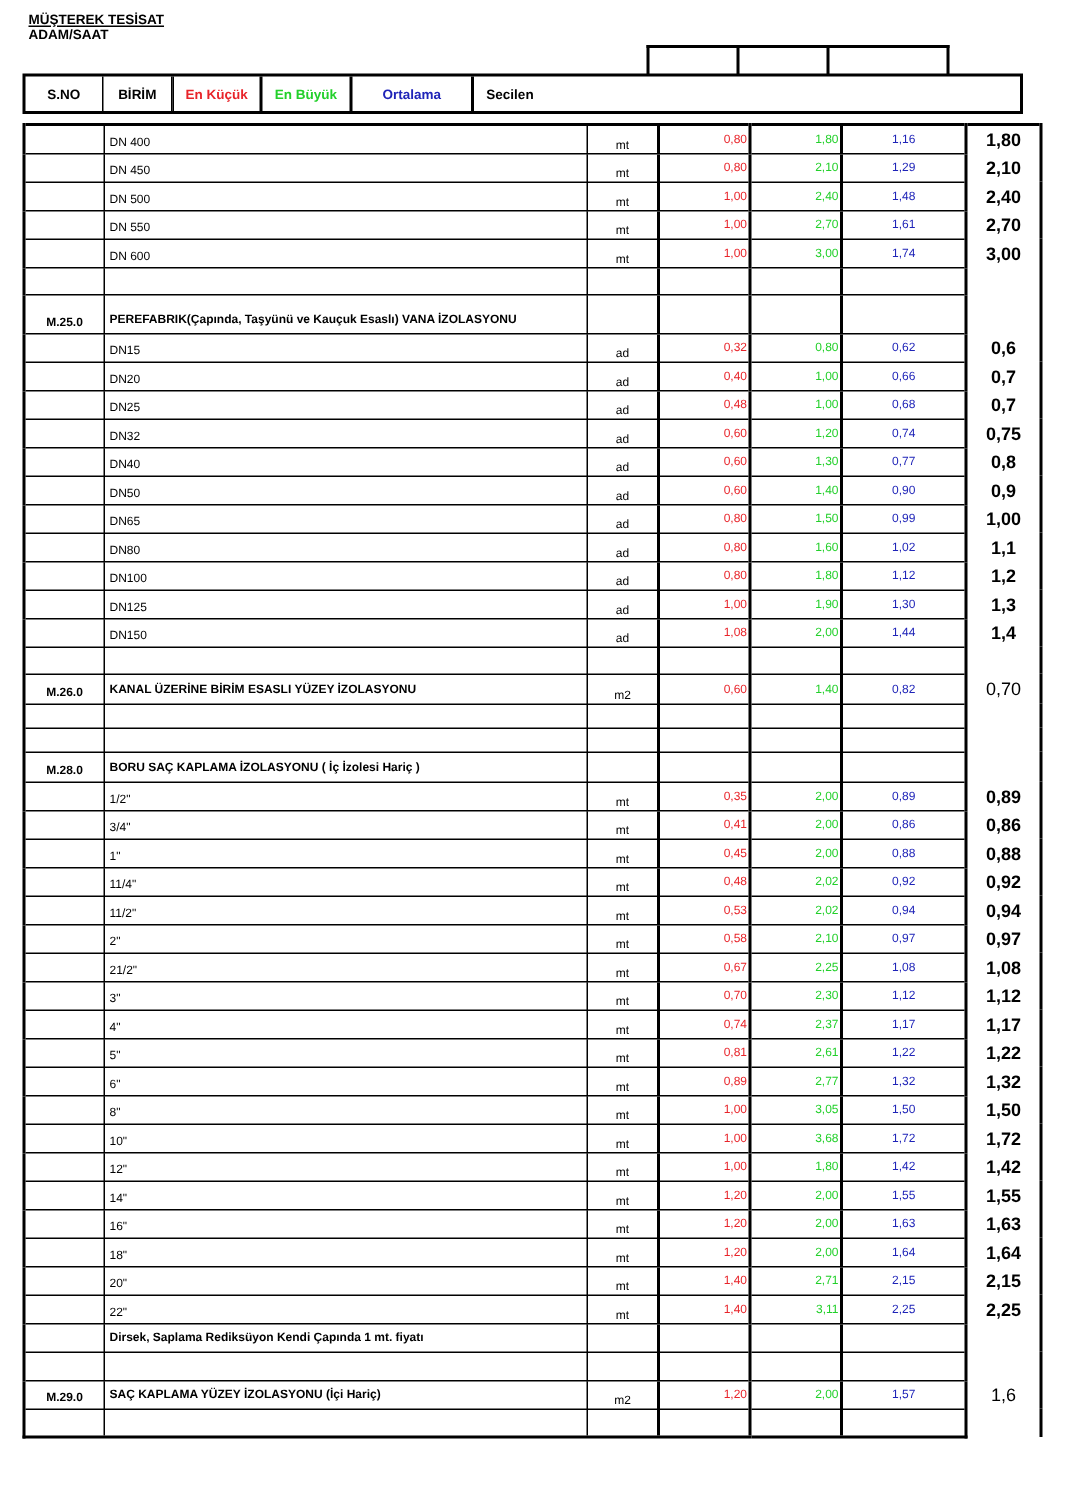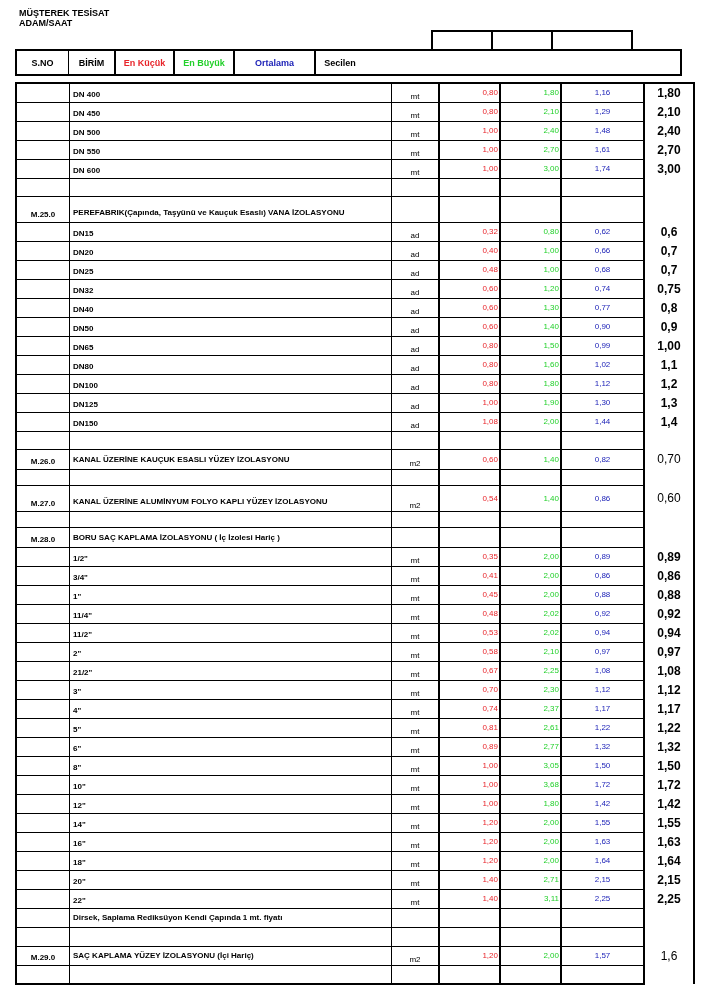--- a/index.html
+++ b/index.html
@@ -1,19 +1,19 @@
 <!DOCTYPE html>
 <html><head>
 <meta charset="utf-8">
 <style>
   html, body { margin: 0; padding: 0; background: #ffffff; }
   body { width: 718px; height: 997px; position: relative; overflow: hidden;
          font-family: "Liberation Sans", sans-serif; color: #000; }
   .title { position: absolute; left: 19px; font-size: 9px; font-weight: bold; line-height: 10px; }
-  .t1 { top: 8px; } .t2 { top: 18px; }
+  .t1 { top: 8px; text-decoration: underline; } .t2 { top: 18px; }
 
   
   .topbox { position: absolute; top: 30px; height: 20px; border: 2px solid #000; border-bottom: none; box-sizing: border-box; }
   .topbox.b1 { left: 431px; width: 61px; border-right: none; }
   .topbox.b2 { left: 491px; width: 61px; border-right: none; }
   .topbox.b3 { left: 551px; width: 82px; }
 
   
   .hdr { position: absolute; top: 49px; left: 15px; width: 667px; height: 27px;
          border: 2px solid #000; box-sizing: border-box; display: flex; }
@@ -36,21 +36,21 @@
   .hdr .c.w-birim { border-right: 1px solid #000; }
   .hdr .c.w-max { border-right: 2px solid #000; }
   .hdr .c.w-avg { border-right: 2px solid #000; }
 
   
   .tbl { position: absolute; top: 82px; left: 15px; border-collapse: collapse; table-layout: fixed;
          border-top: 2px solid #000; }
   .tbl td { padding: 0; font-size: 8px; vertical-align: bottom; overflow: hidden; white-space: nowrap;
             border-left: 1px solid #000; border-right: 1px solid #000; border-bottom: 1px solid #000; }
   .tbl td.sno { width: 52px; border-left: 2px solid #000; text-align: center; font-weight: bold; padding-bottom: 3px; }
-  .tbl td.desc { width: 318px; padding-left: 3px; padding-bottom: 3px; font-weight: bold; }
+  .tbl td.desc { width: 318px; padding-left: 3px; padding-bottom: 3px; }
   .tbl td.desc.bold { font-weight: bold; white-space: normal; line-height: 12px; }
   .tbl td.birim { width: 46px; text-align: center; padding-bottom: 1px; }
   .tbl td.min { width: 58px; text-align: right; color: #e8242a; border-left: 2px solid #000; padding-right: 1px; vertical-align: middle; }
   .tbl td.max { width: 58px; text-align: right; color: #22d02a; border-left: 2px solid #000; padding-right: 1px; vertical-align: middle; }
   .tbl td.avg { width: 81px; text-align: center; color: #1f24b8; border-left: 2px solid #000; border-right: 2px solid #000; vertical-align: middle; }
   .tbl td.sec { width: 48px; text-align: center; font-size: 12px; font-weight: bold; border-bottom: none;
                 border-right: 2px solid #000; vertical-align: middle; }
   .tbl td.sec.reg { font-weight: normal; }
   .tbl tr.last td { border-bottom: 2px solid #000; }
   .tbl tr.last td.sec { border-bottom: none; }
@@ -242,45 +242,36 @@
         <td class="sno"></td>
         <td class="desc"></td>
         <td class="birim"></td>
         <td class="min"></td>
         <td class="max"></td>
         <td class="avg"></td>
         <td class="sec"></td>
       </tr>
       <tr style="height: 20px;">
         <td class="sno">M.26.0</td>
-        <td class="desc bold">KANAL ÜZERİNE KAUÇUK  ESASLI YÜZEY İZOLASYONU</td>
+        <td class="desc bold">KANAL ÜZERİNE BİRİM  ESASLI YÜZEY İZOLASYONU</td>
         <td class="birim">m2</td>
         <td class="min">0,60</td>
         <td class="max">1,40</td>
         <td class="avg">0,82</td>
         <td class="sec reg">0,70</td>
       </tr>
       <tr style="height: 16px;">
         <td class="sno"></td>
         <td class="desc"></td>
         <td class="birim"></td>
         <td class="min"></td>
         <td class="max"></td>
         <td class="avg"></td>
         <td class="sec"></td>
       </tr>
-      <tr style="height: 26px;">
-        <td class="sno">M.27.0</td>
-        <td class="desc bold">KANAL ÜZERİNE ALUMİNYUM  FOLYO  KAPLI  YÜZEY İZOLASYONU</td>
-        <td class="birim">m2</td>
-        <td class="min">0,54</td>
-        <td class="max">1,40</td>
-        <td class="avg">0,86</td>
-        <td class="sec reg">0,60</td>
-      </tr>
       <tr style="height: 16px;">
         <td class="sno"></td>
         <td class="desc"></td>
         <td class="birim"></td>
         <td class="min"></td>
         <td class="max"></td>
         <td class="avg"></td>
         <td class="sec"></td>
       </tr>
       <tr style="height: 20px;">

